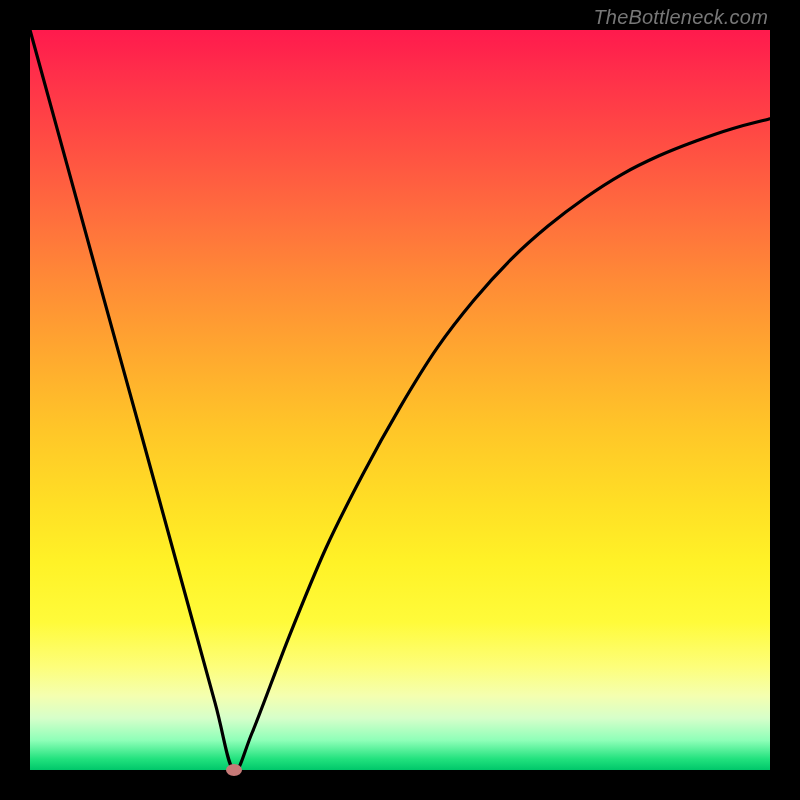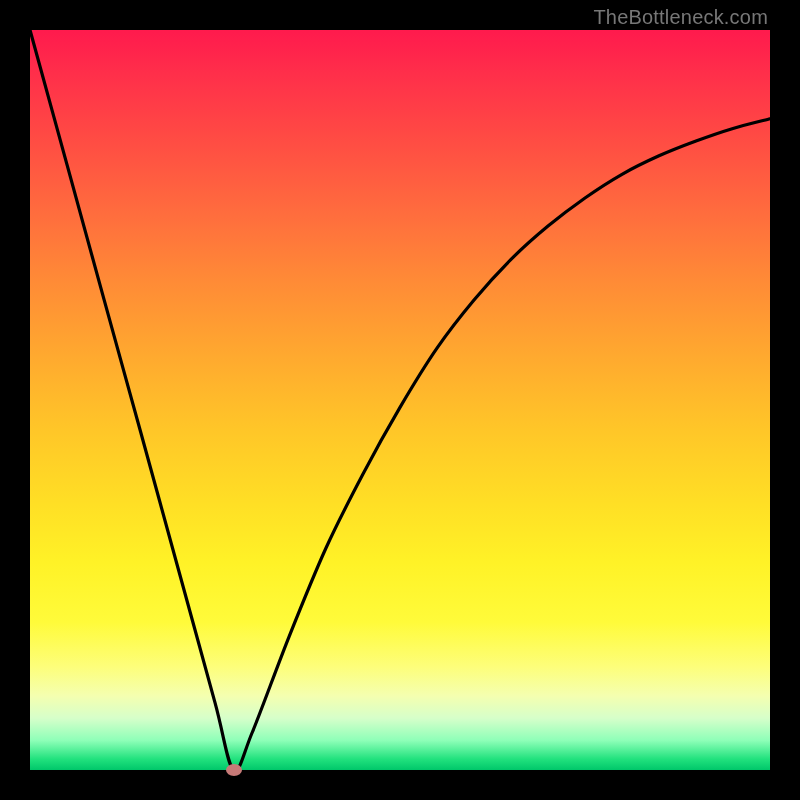--- a/index.html
+++ b/index.html
@@ -9,20 +9,21 @@
     height: 800px;
     overflow: hidden;
     background: #000;
     font-family: Arial, Helvetica, sans-serif;
   }
   .frame {
     position: relative;
     width: 800px;
     height: 580px;
     background: #000;
+    font-style: italic;
   }
   .plot-area {
     position: absolute;
     left: 30px;
     top: 30px;
     width: 740px;
     height: 740px;
     background: linear-gradient(
       to bottom,
       #ff1a4d 0%,

